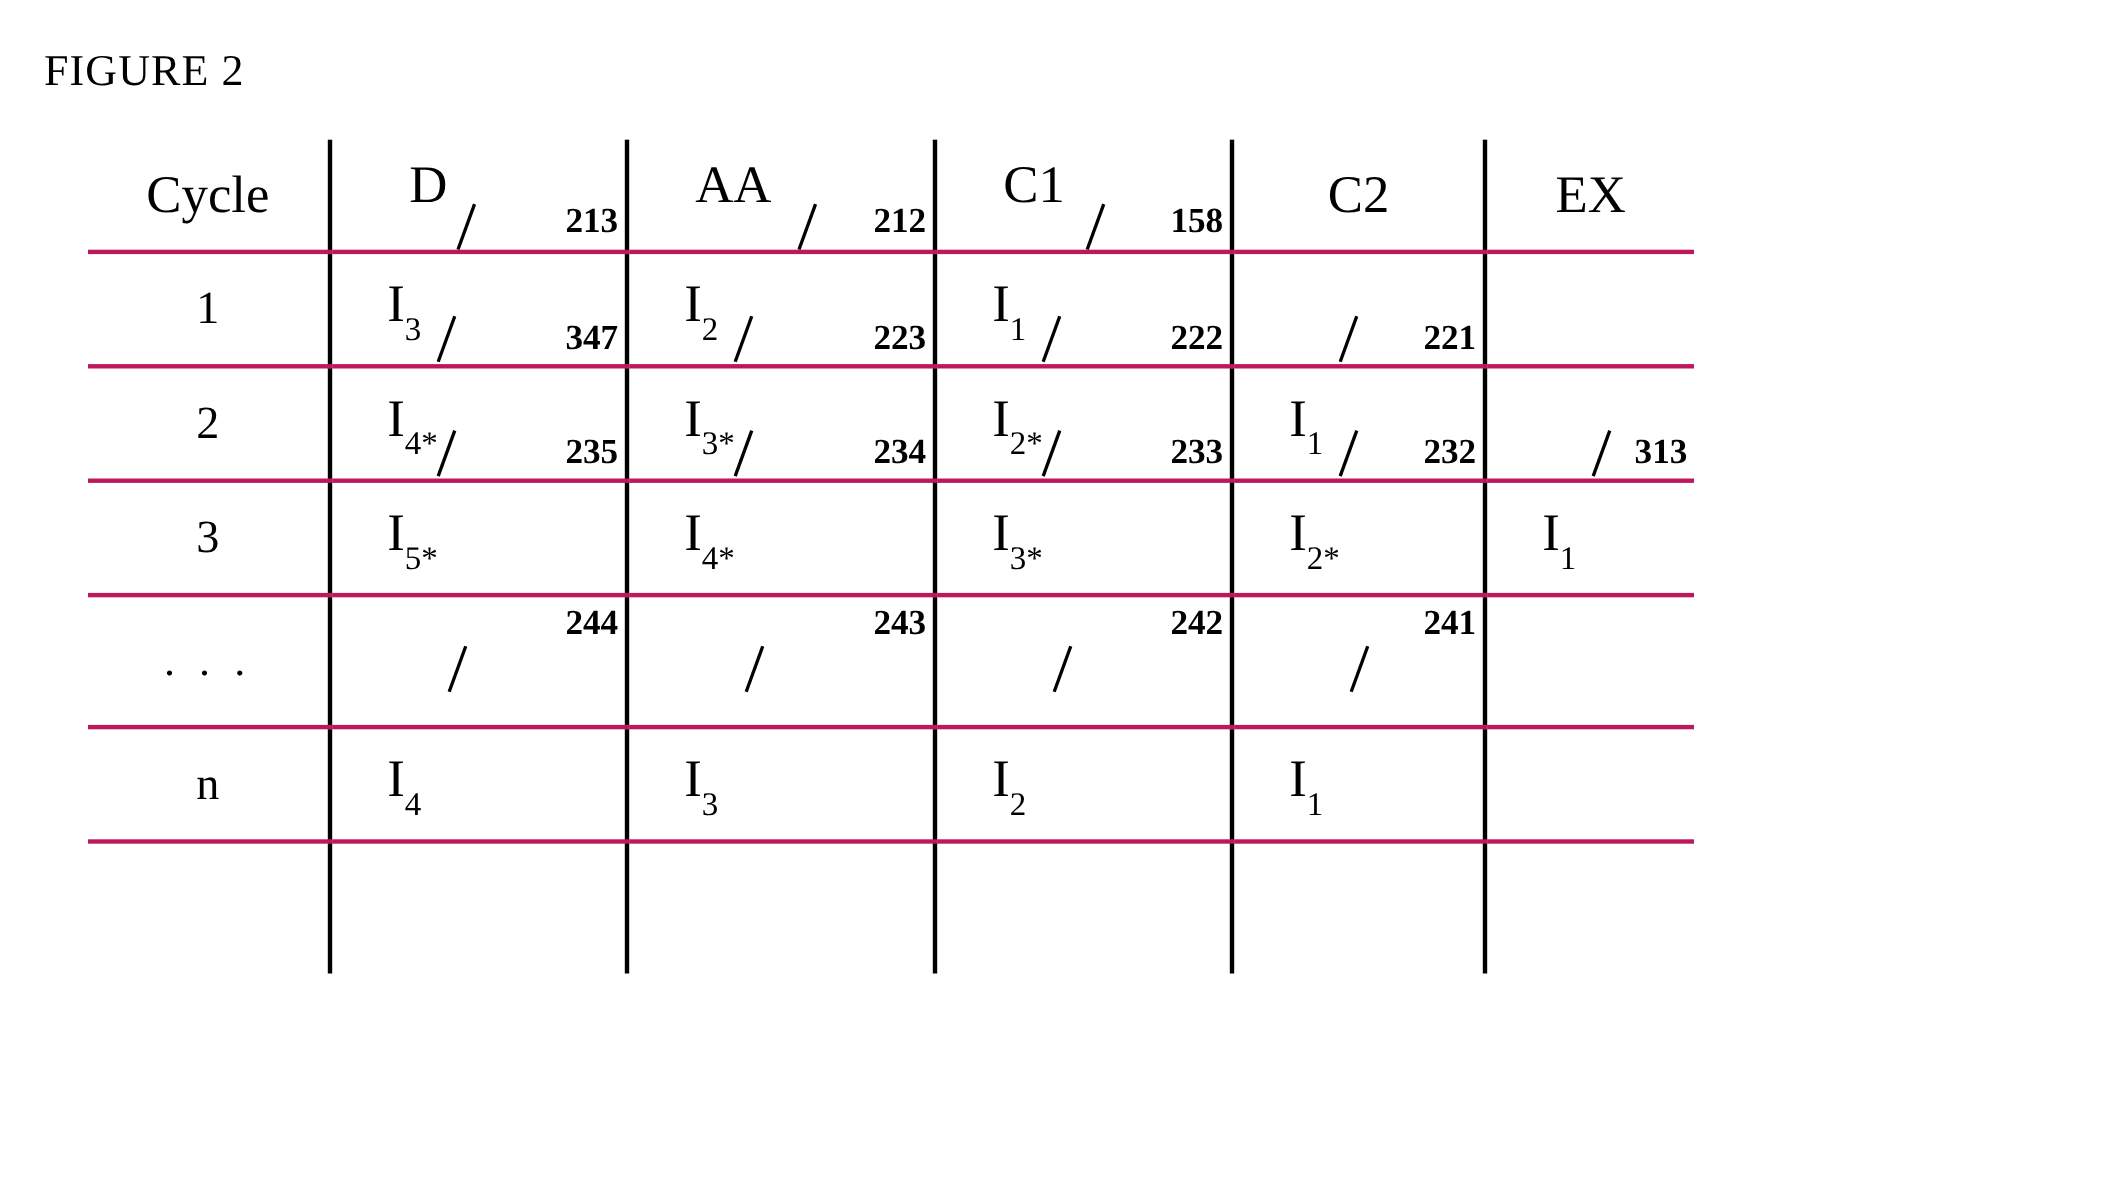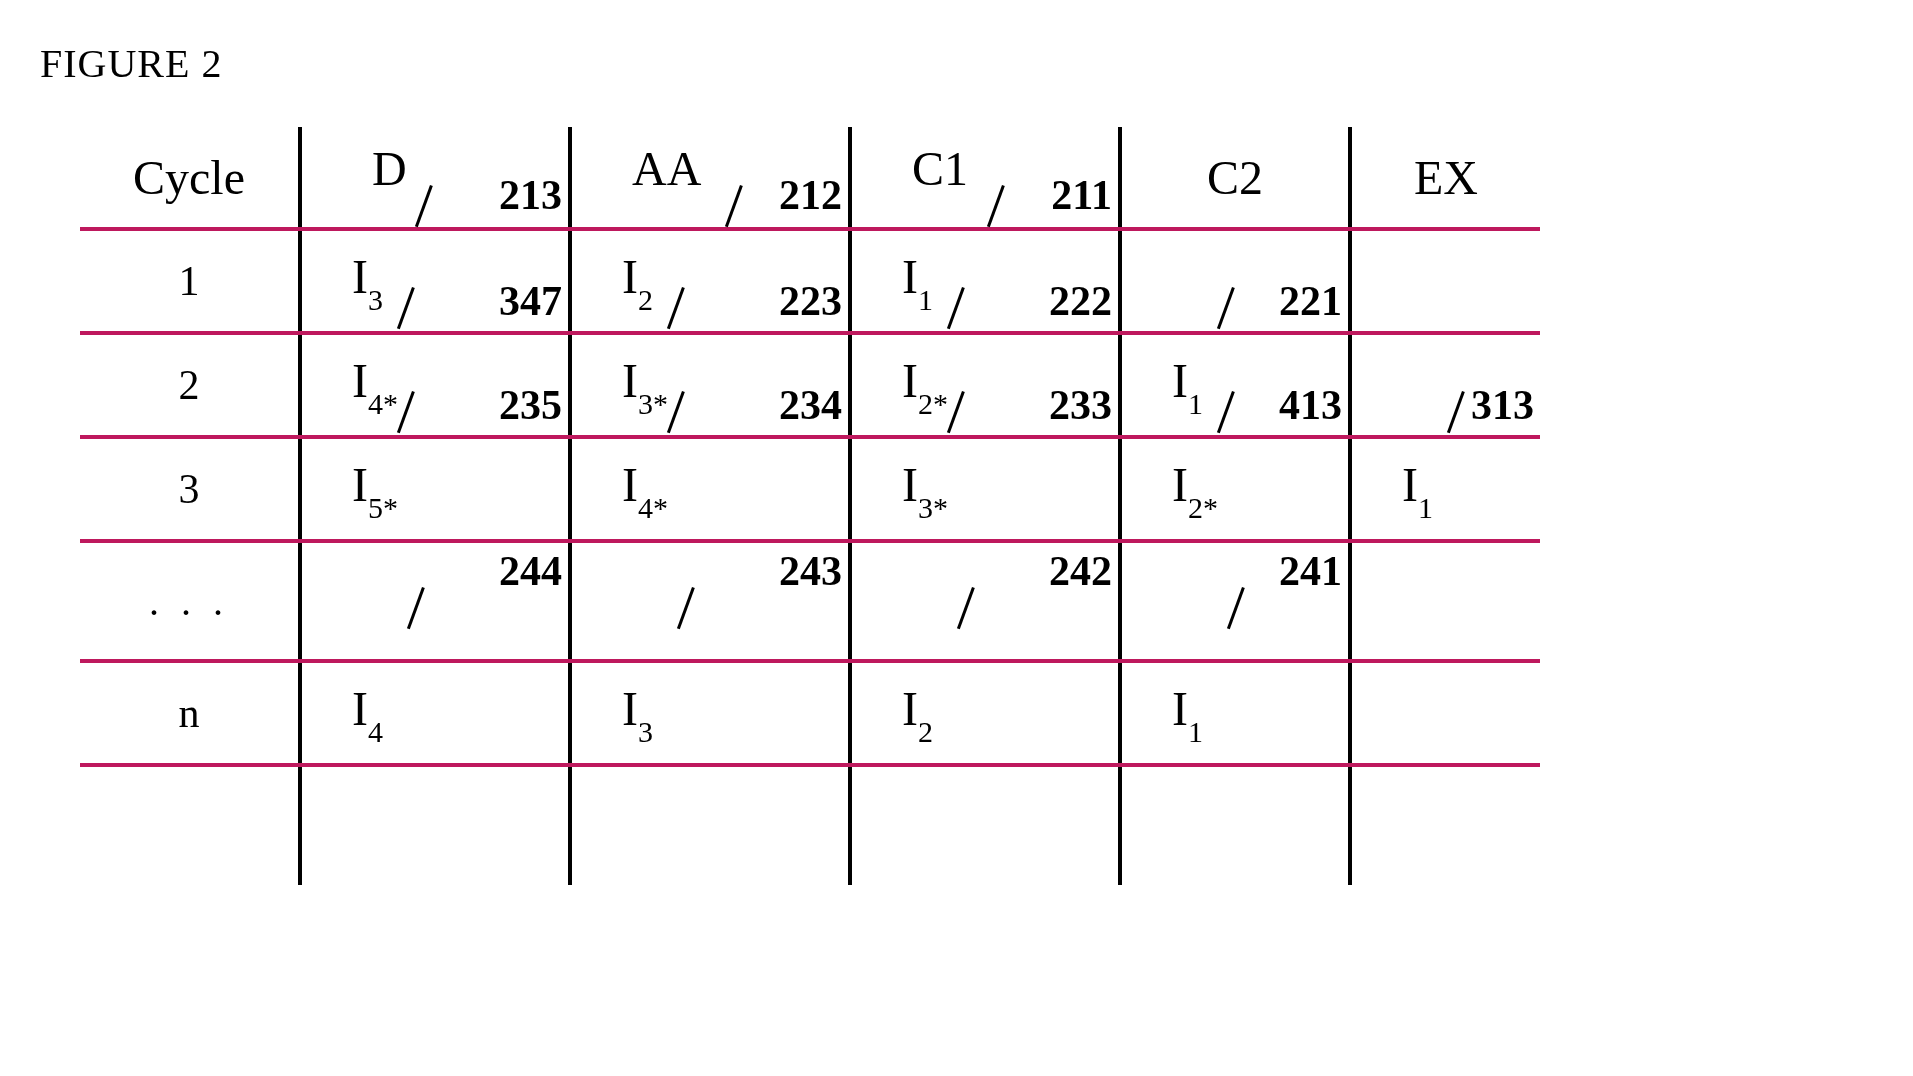--- a/index.html
+++ b/index.html
@@ -61,21 +61,21 @@
     white-space: nowrap;
   }
   .sub {
     font-size: 30px;
     vertical-align: sub;
     position: relative;
     top: 6px;
   }
   .ref {
     position: absolute;
-    font-size: 42px;
+    font-size: 32px;
     font-weight: bold;
     white-space: nowrap;
   }
   
   .ref.br { right: 8px; bottom: 6px; }
   .ref.tr { right: 8px; top: 4px; }
   
   .slash {
     position: absolute;
     width: 3px;
@@ -124,21 +124,21 @@
         </span>
         <span class="ref br" style="right:6px;bottom:8px;">212</span>
         <span class="slash" style="left:168px; top:58px;"></span>
       </div>
     </th>
     <th class="hdr vline hline-bot">
       <div class="tcell">
         <span class="main" style="left:60px;top:14px;">
           <span>C1</span>
         </span>
-        <span class="ref br" style="right:6px;bottom:8px;">211</span>
+        <span class="ref br" style="right:6px;bottom:8px;">158</span>
         <span class="slash" style="left:150px; top:58px;"></span>
       </div>
     </th>
     <th class="hdr vline hline-bot">
       <span>C2</span>
     </th>
     <th class="hdr hline-bot">
       <span>EX</span>
     </th>
   </tr>
@@ -197,21 +197,21 @@
           <td class="hline-bot vline">
             <div class="tcell">
               <span class="main">I<span class="sub">2*</span></span>
               <span class="ref br" style="right: 6px; bottom: 6px;">233</span>
               <span class="slash" style="left: 110px; top: 56px;"></span>
             </div>
           </td>
           <td class="hline-bot vline">
             <div class="tcell">
               <span class="main">I<span class="sub">1</span></span>
-              <span class="ref br" style="right: 6px; bottom: 6px;">413</span>
+              <span class="ref br" style="right: 6px; bottom: 6px;">232</span>
               <span class="slash" style="left: 110px; top: 56px;"></span>
             </div>
           </td>
           <td class="hline-bot">
             <div class="tcell">
               <span class="ref br" style="right: 6px; bottom: 6px;">313</span>
               <span class="slash" style="left: 110px; top: 56px;"></span>
             </div>
           </td>
         </tr>

